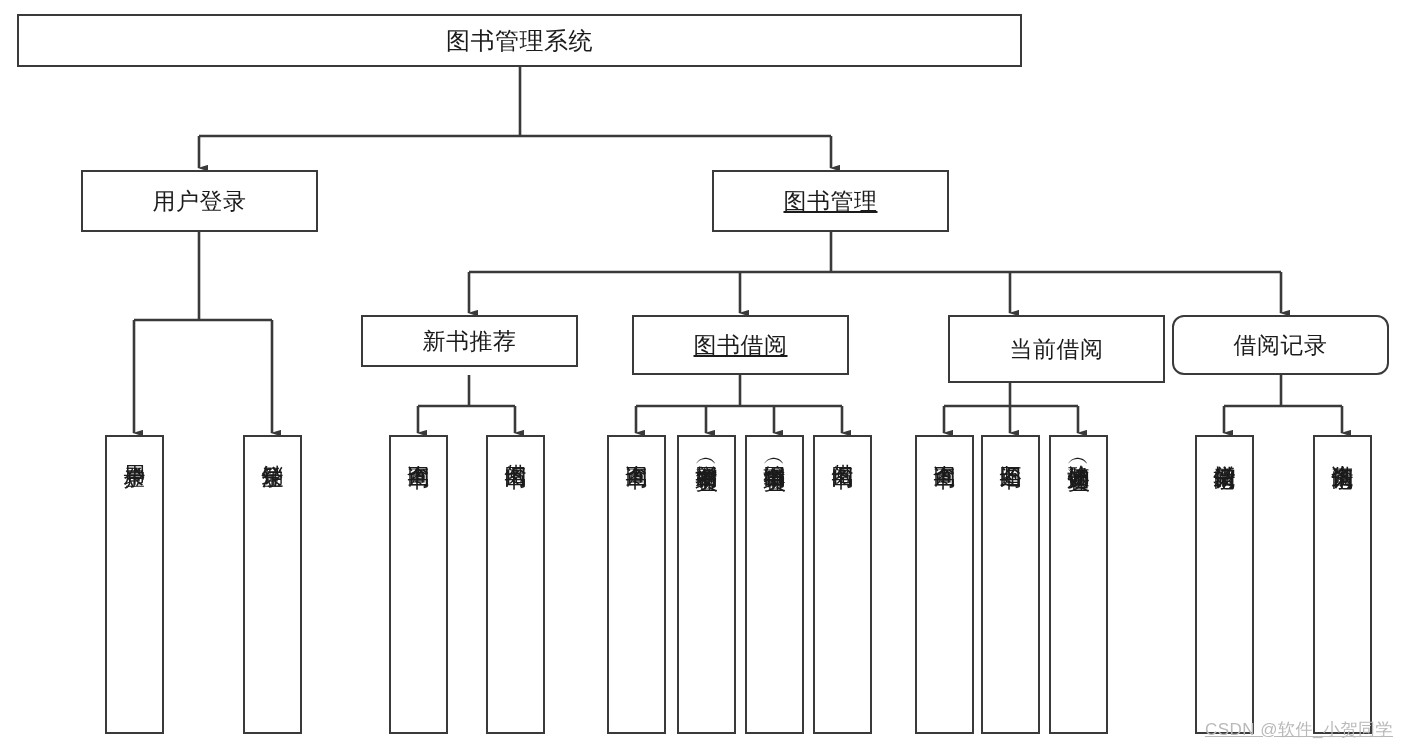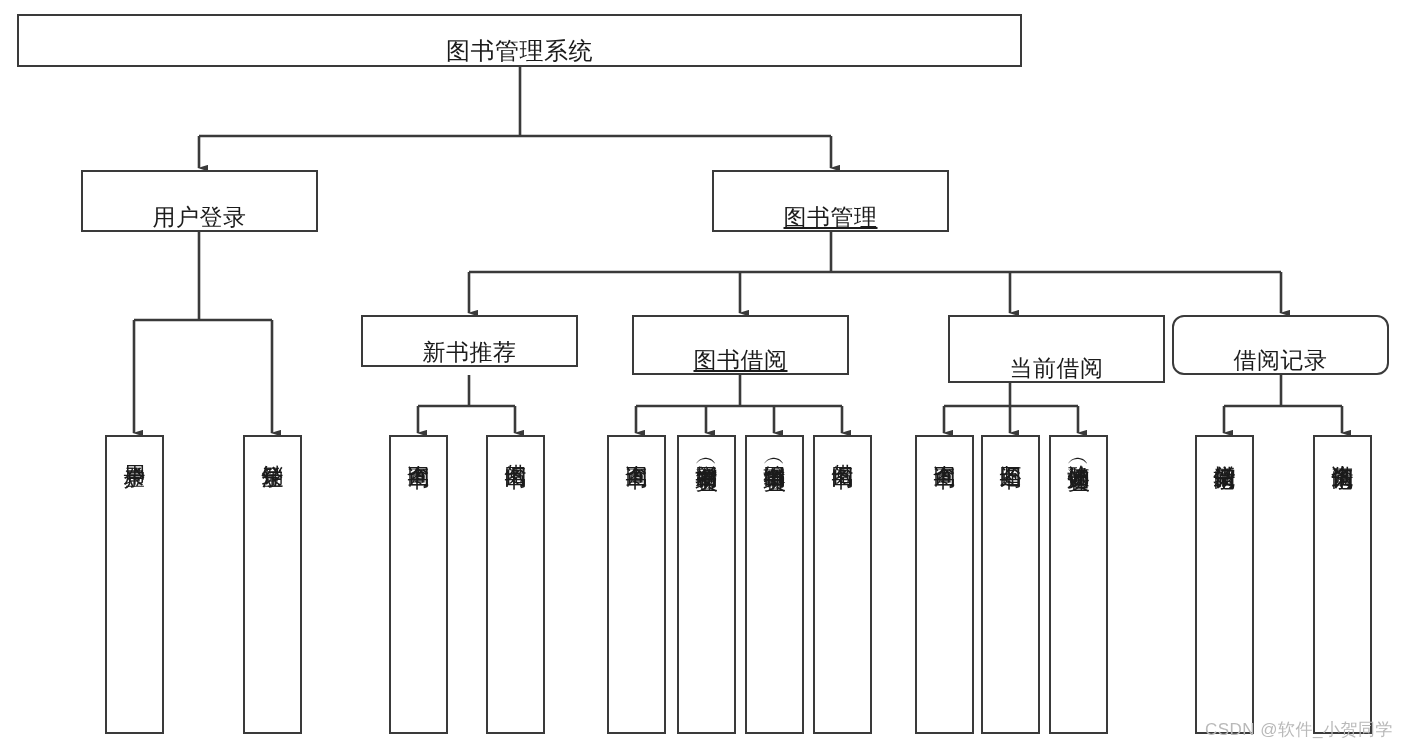--- a/index.html
+++ b/index.html
@@ -24,21 +24,21 @@
     width: 1405px;
     height: 747px;
     pointer-events: none;
   }
   .node {
     position: absolute;
     box-sizing: border-box;
     border: 2.5px solid #3a3a3a;
     background: #ffffff;
     display: flex;
-    align-items: flex-end;
+    align-items: center;
     justify-content: center;
     color: #1b1b1b;
   }
   .node .label {
     font-size: 23px;
     line-height: 1.15;
     letter-spacing: 0.5px;
     white-space: nowrap;
   }
   .node.root .label { font-size: 24px; }
@@ -60,20 +60,21 @@
   }
   .watermark {
     position: absolute;
     right: 12px;
     bottom: 6px;
     font-size: 17px;
     color: #b9b9b9;
     letter-spacing: 0.5px;
     white-space: nowrap;
     user-select: none;
+    text-decoration: underline;
   }
 </style>
 </head>
 <body>
 
 <div id="canvas">
 
   <svg class="edges" viewBox="0 0 1405 747">
     <defs>
       <marker id="arrow" markerWidth="10" markerHeight="12" refX="3.2" refY="9.2" orient="auto" markerUnits="userSpaceOnUse">

